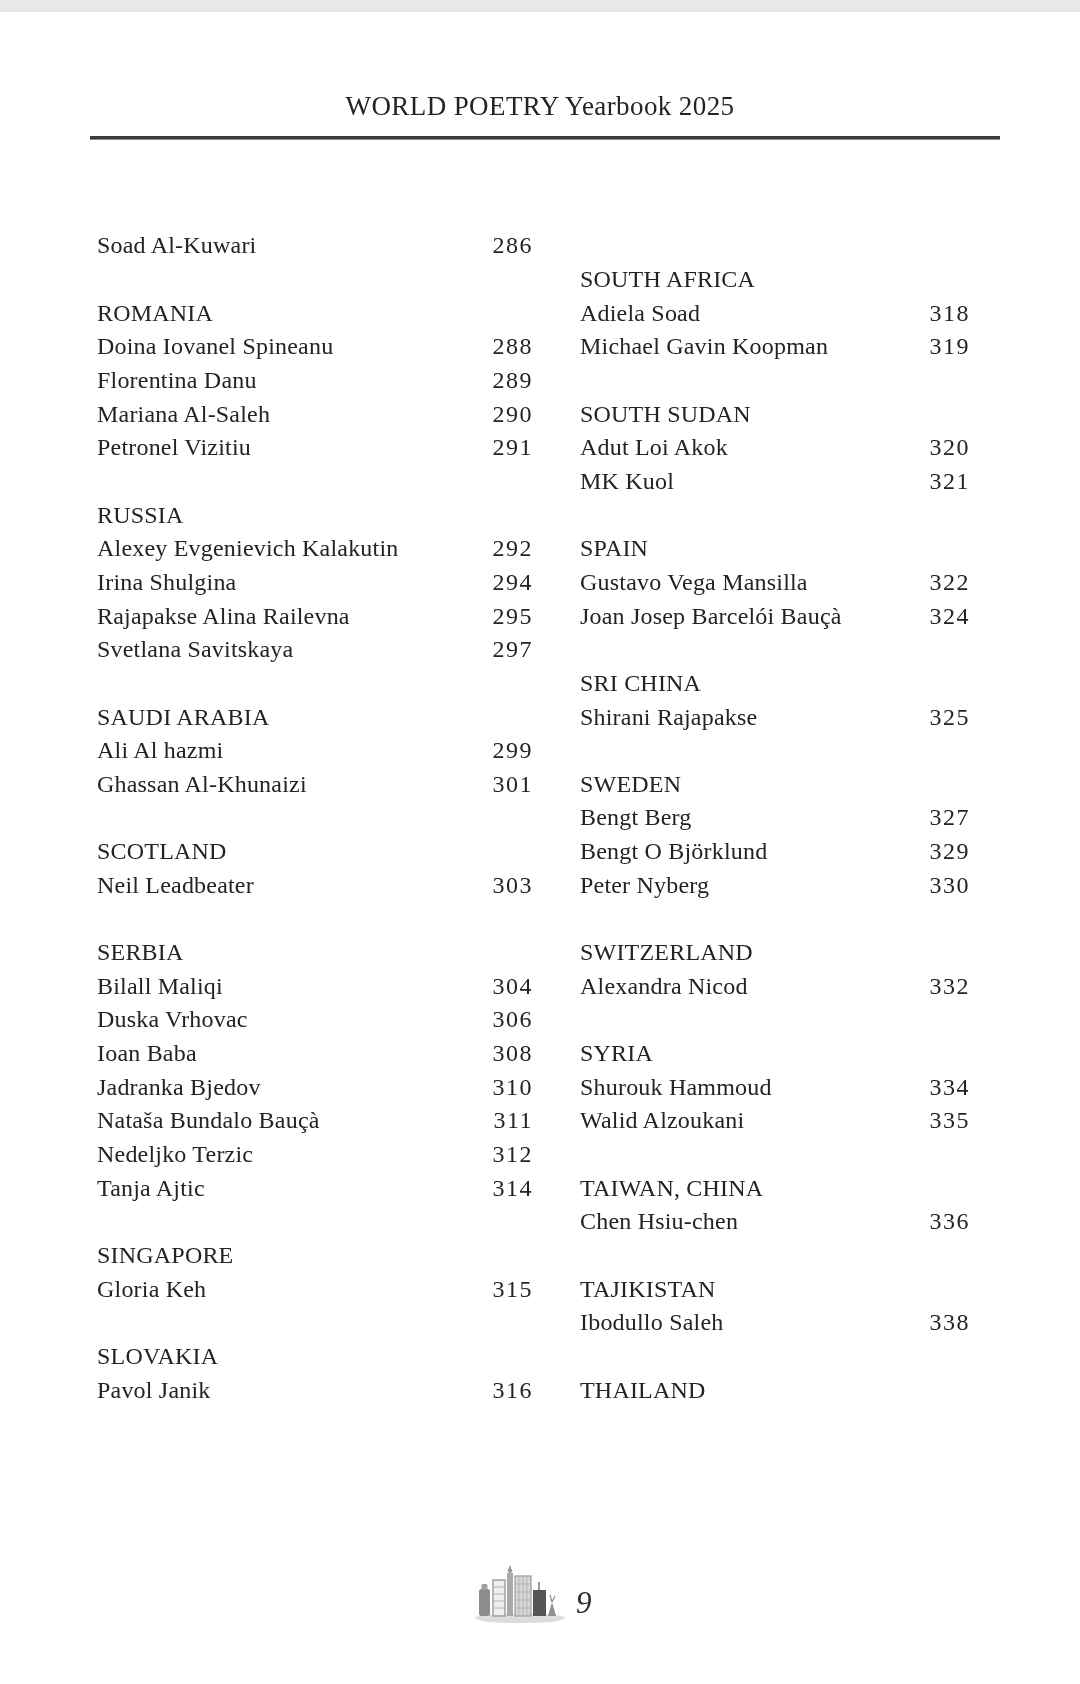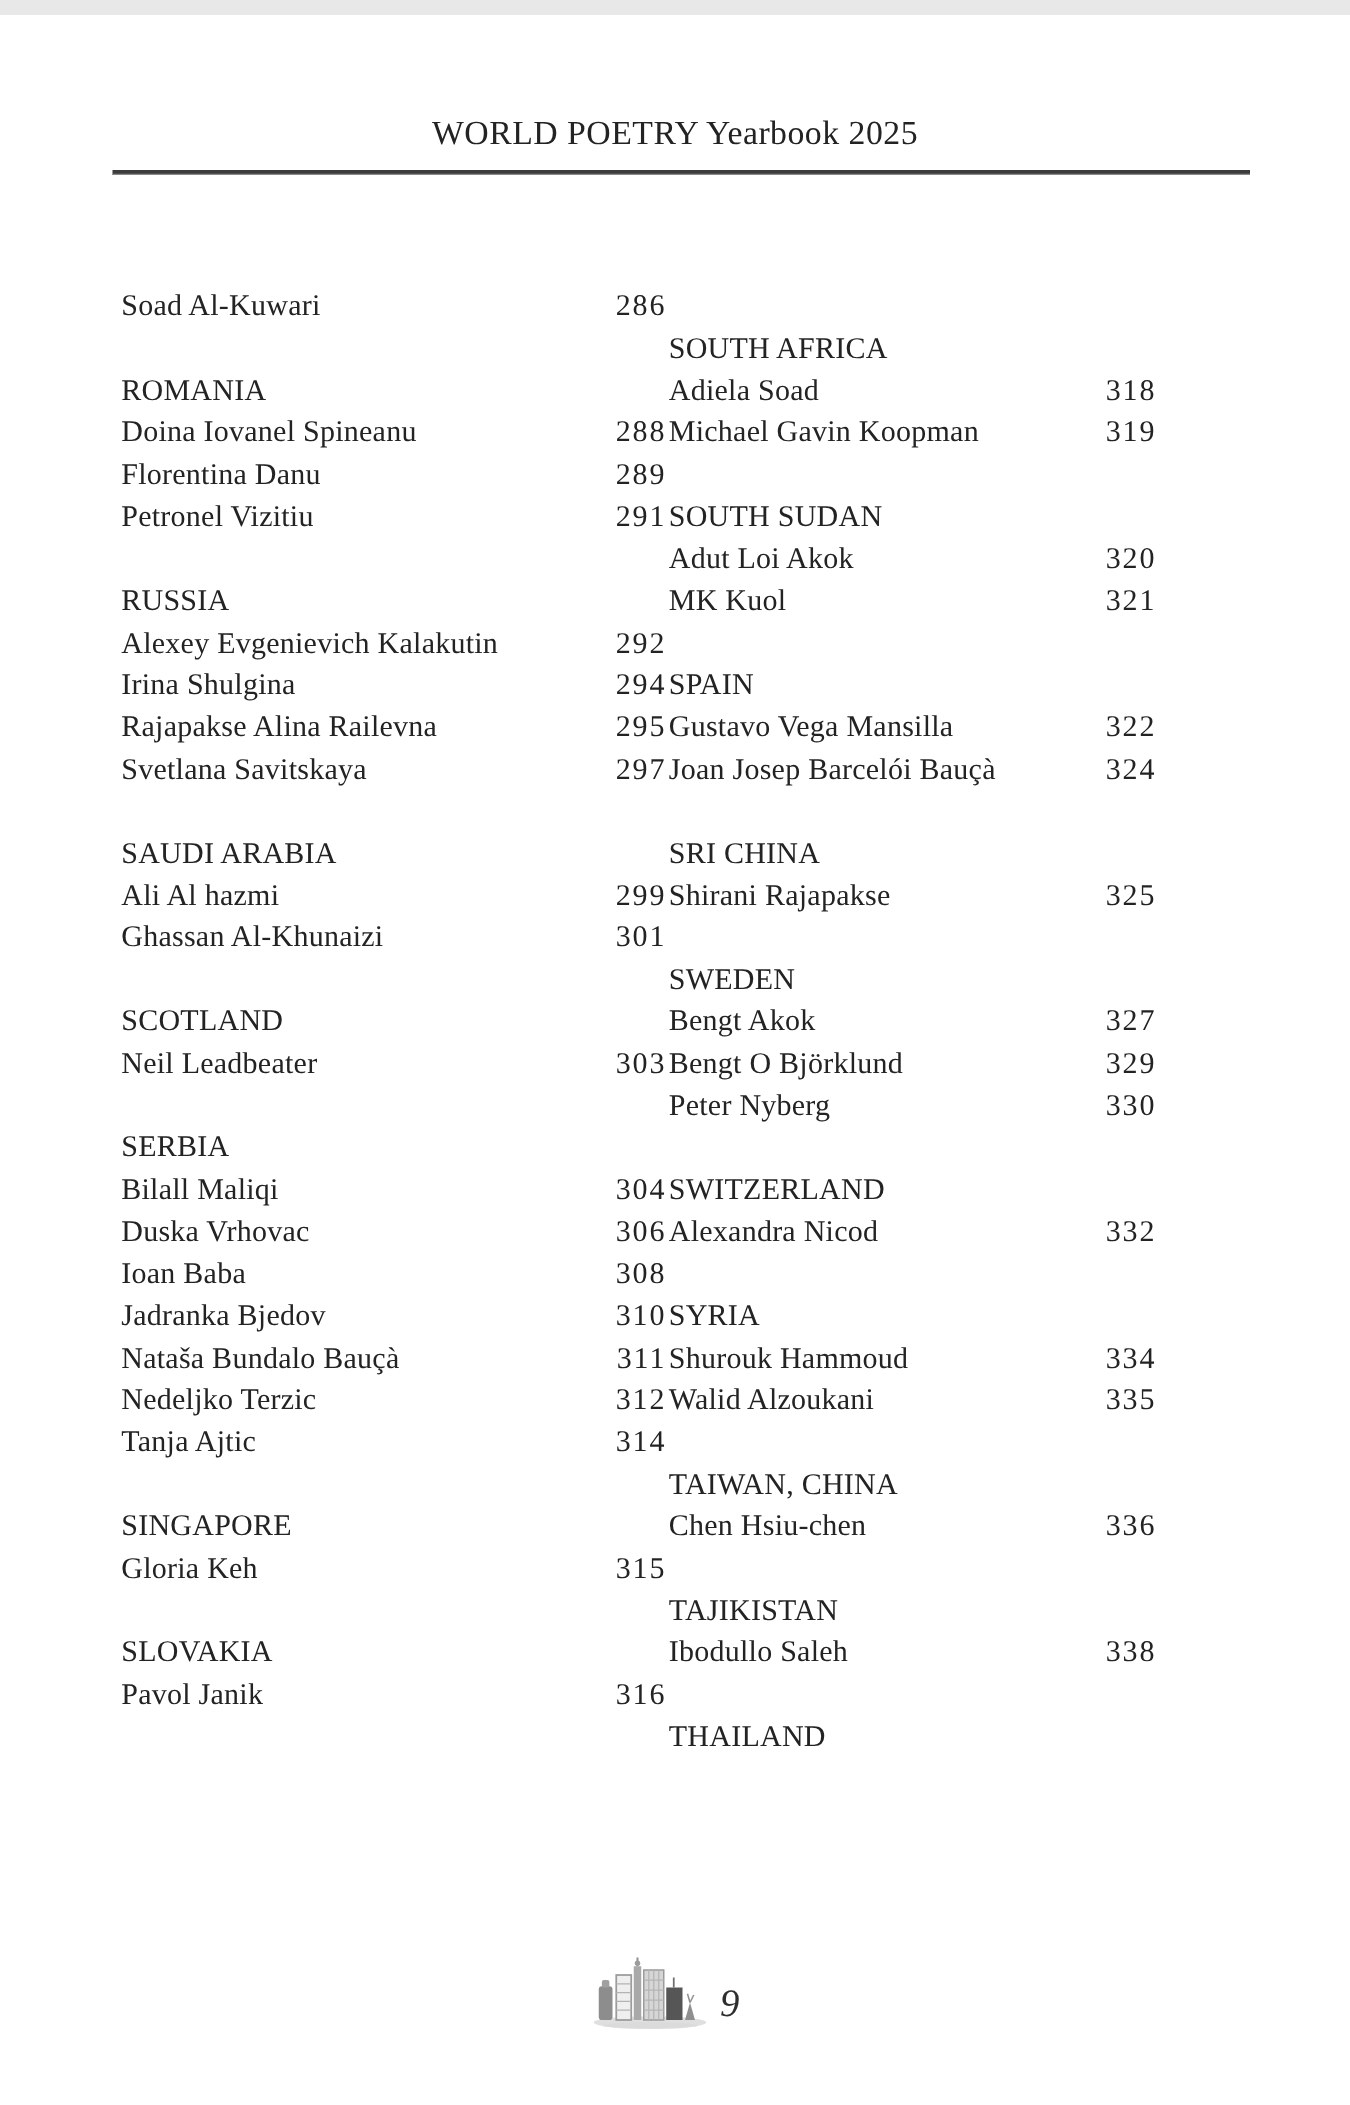--- a/index.html
+++ b/index.html
@@ -36,21 +36,21 @@
     background: #3c3c3c;
     border-bottom: 1px solid #8a8a8a;
     box-sizing: border-box;
   }
   .toc-col {
     position: absolute;
     top: 217px;
     font-family: Liberation Serif, serif;
   }
   .toc-col--left  { left: 97px;  width: 436px; }
-  .toc-col--right { left: 535px; width: 390px; }
+  .toc-col--right { left: 580px; width: 390px; }
   .row {
     height: 33.66px;
     display: flex;
     align-items: center;
     font-size: 24px;
     white-space: nowrap;
   }
   .row .entry-name { letter-spacing: 0.2px; }
   .row .entry-page {
     margin-left: auto;
@@ -102,20 +102,24 @@
       </div>
       <div class="row row--entry">
         <span class="entry-name">Doina Iovanel Spineanu</span>
         <span class="entry-page">288</span>
       </div>
       <div class="row row--entry">
         <span class="entry-name">Florentina Danu</span>
         <span class="entry-page">289</span>
       </div>
       <div class="row row--entry">
+        <span class="entry-name">Mariana Al-Saleh</span>
+        <span class="entry-page">290</span>
+      </div>
+      <div class="row row--entry">
         <span class="entry-name">Petronel Vizitiu</span>
         <span class="entry-page">291</span>
       </div>
       <div class="row row--spacer">
         <span class="entry-name"></span>
         <span class="entry-page"></span>
       </div>
       <div class="row row--country">
         <span class="entry-name">RUSSIA</span>
         <span class="entry-page"></span>
@@ -290,21 +294,21 @@
       </div>
       <div class="row row--spacer">
         <span class="entry-name"></span>
         <span class="entry-page"></span>
       </div>
       <div class="row row--country">
         <span class="entry-name">SWEDEN</span>
         <span class="entry-page"></span>
       </div>
       <div class="row row--entry">
-        <span class="entry-name">Bengt Akok</span>
+        <span class="entry-name">Bengt Berg</span>
         <span class="entry-page">327</span>
       </div>
       <div class="row row--entry">
         <span class="entry-name">Bengt O Björklund</span>
         <span class="entry-page">329</span>
       </div>
       <div class="row row--entry">
         <span class="entry-name">Peter Nyberg</span>
         <span class="entry-page">330</span>
       </div>

